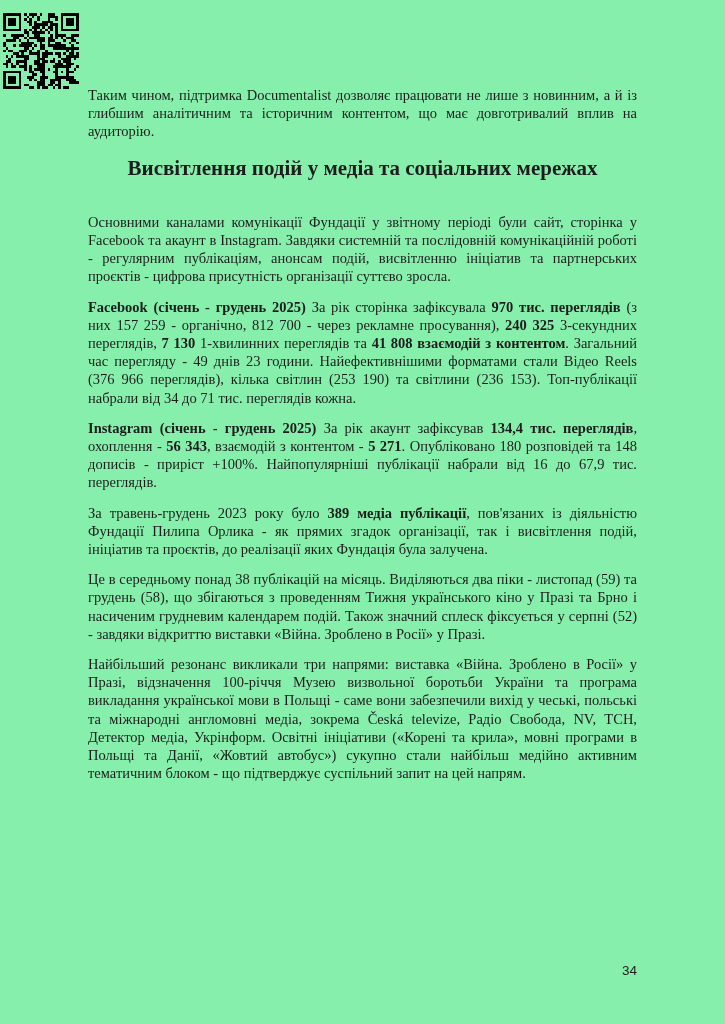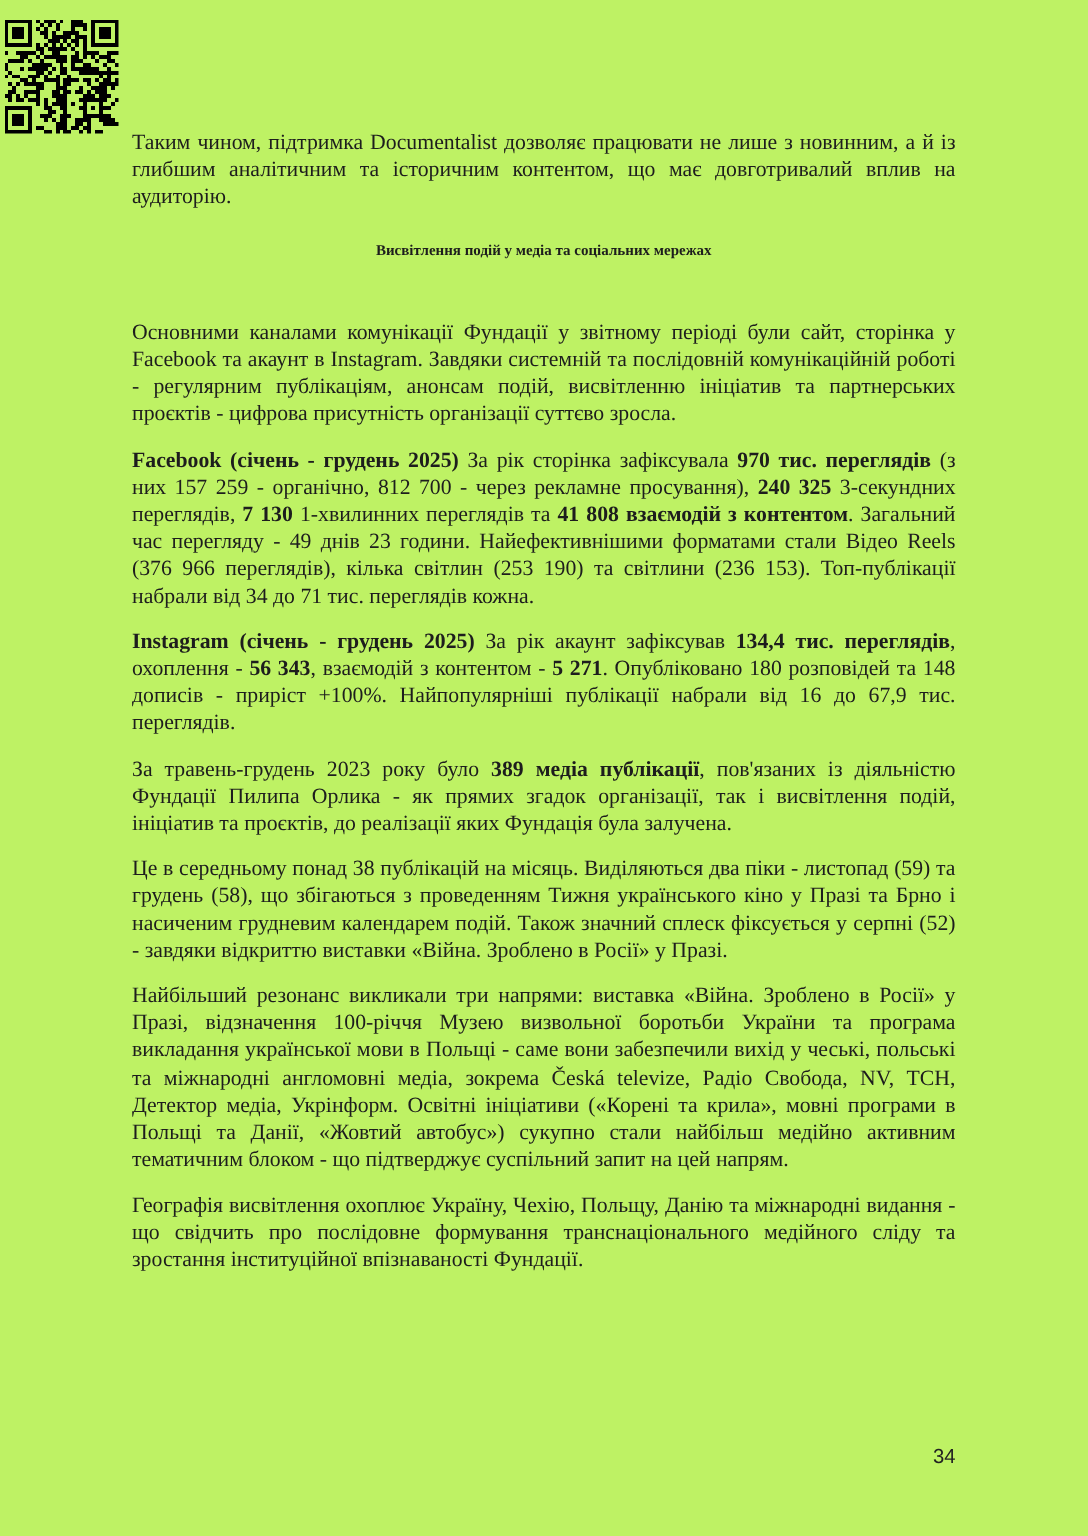--- a/index.html
+++ b/index.html
@@ -2,21 +2,21 @@
 <html><head>
 <meta charset="utf-8">
 <style>
   * { margin: 0; padding: 0; box-sizing: border-box; }
   html, body { background: #e8e8e8; }
   .page {
     position: relative;
     width: 725px;
     height: 1024px;
     margin: 0 auto;
-    background: #bef264;
+    background: #86efac;
     overflow: hidden;
     font-family: "Liberation Serif", "DejaVu Serif", serif;
     color: #1d1d1d;
   }
   .qr {
     position: absolute;
     left: 3px;
     top: 13px;
     width: 76px;
     height: 76px;
@@ -28,21 +28,21 @@
     width: 549px;
   }
   .content p {
     font-size: 14.5px;
     line-height: 18.2px;
     text-align: justify;
     margin: 0 0 12px 0;
   }
   .content p span.b { font-weight: bold; }
   h1.section-heading {
-    font-size: 10px;
+    font-size: 21px;
     line-height: 18.2px;
     font-weight: bold;
     text-align: center;
     margin: 18px 0 36px 0;
   }
   .pagenum {
     position: absolute;
     right: 88px;
     bottom: 46px;
     font-family: "Liberation Sans", "DejaVu Sans", sans-serif;
@@ -496,18 +496,17 @@
 
   <div class="content">
     <p><span>Таким чином, підтримка Documentalist дозволяє працювати не лише з новинним, а й із глибшим аналітичним та історичним контентом, що має довготривалий вплив на аудиторію.</span></p>
     <h1 class="section-heading">Висвітлення подій у медіа та соціальних мережах</h1>
     <p><span>Основними каналами комунікації Фундації у звітному періоді були сайт, сторінка у Facebook та акаунт в Instagram. Завдяки системній та послідовній комунікаційній роботі - регулярним публікаціям, анонсам подій, висвітленню ініціатив та партнерських проєктів - цифрова присутність організації суттєво зросла.</span></p>
     <p><span class="b">Facebook (січень - грудень 2025)</span><span> За рік сторінка зафіксувала </span><span class="b">970 тис. переглядів</span><span> (з них 157 259 - органічно, 812 700 - через рекламне просування), </span><span class="b">240 325</span><span> 3-секундних переглядів, </span><span class="b">7 130</span><span> 1-хвилинних переглядів та </span><span class="b">41 808 взаємодій з контентом</span><span>. Загальний час перегляду - 49 днів 23 години. Найефективнішими форматами стали Відео Reels (376 966 переглядів), кілька світлин (253 190) та світлини (236 153). Топ-публікації набрали від 34 до 71 тис. переглядів кожна.</span></p>
     <p><span class="b">Instagram (січень - грудень 2025)</span><span> За рік акаунт зафіксував </span><span class="b">134,4 тис. переглядів</span><span>, охоплення - </span><span class="b">56 343</span><span>, взаємодій з контентом - </span><span class="b">5 271</span><span>. Опубліковано 180 розповідей та 148 дописів - приріст +100%. Найпопулярніші публікації набрали від 16 до 67,9 тис. переглядів.</span></p>
     <p><span>За травень-грудень 2023 року було </span><span class="b">389 медіа публікації</span><span>, пов'язаних із діяльністю Фундації Пилипа Орлика - як прямих згадок організації, так і висвітлення подій, ініціатив та проєктів, до реалізації яких Фундація була залучена.</span></p>
     <p><span>Це в середньому понад 38 публікацій на місяць. Виділяються два піки - листопад (59) та грудень (58), що збігаються з проведенням Тижня українського кіно у Празі та Брно і насиченим грудневим календарем подій. Також значний сплеск фіксується у серпні (52) - завдяки відкриттю виставки «Війна. Зроблено в Росії» у Празі.</span></p>
     <p><span>Найбільший резонанс викликали три напрями: виставка «Війна. Зроблено в Росії» у Празі, відзначення 100-річчя Музею визвольної боротьби України та програма викладання української мови в Польщі - саме вони забезпечили вихід у чеські, польські та міжнародні англомовні медіа, зокрема Česká televize, Радіо Свобода, NV, ТСН, Детектор медіа, Укрінформ. Освітні ініціативи («Корені та крила», мовні програми в Польщі та Данії, «Жовтий автобус») сукупно стали найбільш медійно активним тематичним блоком - що підтверджує суспільний запит на цей напрям.</span></p>
-    <p><span>Географія висвітлення охоплює Україну, Чехію, Польщу, Данію та міжнародні видання - що свідчить про послідовне формування транснаціонального медійного сліду та зростання інституційної впізнаваності Фундації.</span></p>
   </div>
 
   <div class="pagenum">34</div>
 
 </div>
 
 </body></html>

